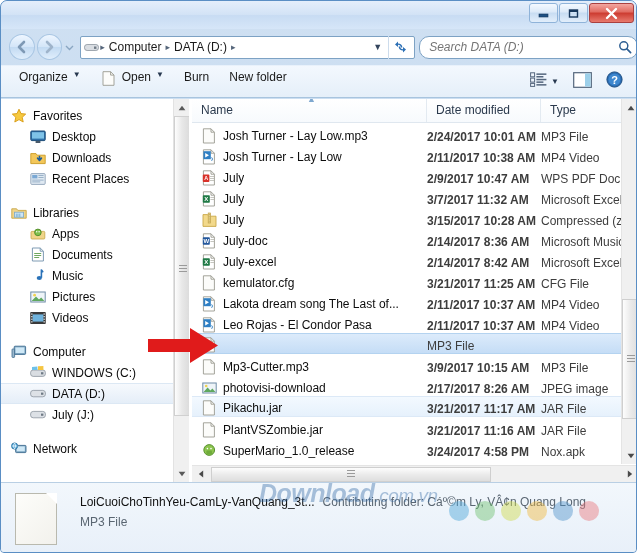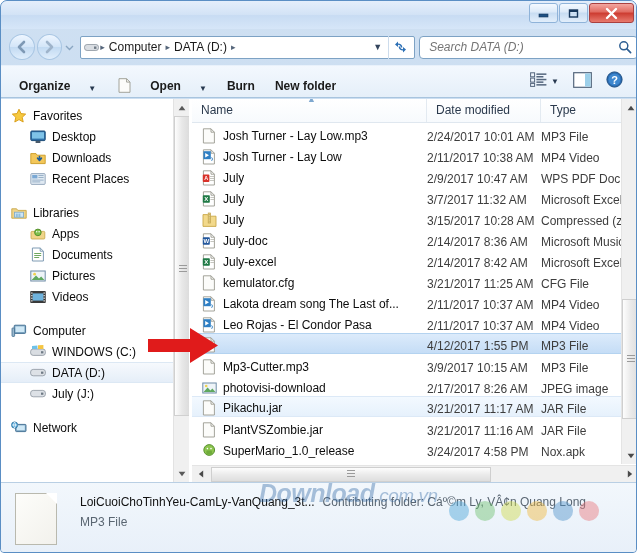--- a/index.html
+++ b/index.html
@@ -80,21 +80,21 @@
     border-left: 1px solid #cddcec;
     display: flex; align-items: center; justify-content: center;
     cursor: pointer;
   }
 
   #searchbox {
     margin-left: 4px;
     width: 222px; height: 23px;
     background: #ffffff;
     border: 1px solid #7da2c4;
-    border-radius: 4px;
+    border-radius: 10px;
     display: flex; align-items: center;
     padding: 0 4px 0 7px;
   }
   #searchbox input {
     flex: 1; border: none; outline: none;
     font-family: "Liberation Sans", sans-serif;
     font-size: 12px; font-style: italic;
     color: #8a8a8a; background: transparent;
   }
 
@@ -102,24 +102,24 @@
   #toolbar {
     position: absolute; top: 64px; left: 0;
     width: 637px; height: 33px;
     background: linear-gradient(to bottom, #f3f8fe 0%, #e5eff9 100%);
     border-top: 1px solid #e8f1fb;
     border-bottom: 1px solid #a8c4de;
     display: flex; align-items: center;
   }
   .tbitem {
     height: 25px; padding: 0 9px;
-    display: flex; align-items: flex-end; gap: 18px;
+    display: flex; align-items: flex-start; gap: 5px;
     font-size: 12px; color: #1b1b1b;
     border: 1px solid transparent; border-radius: 3px;
-    cursor: pointer; white-space: nowrap; font-weight: bold;
+    cursor: pointer; white-space: nowrap;
   }
   #toolbar .sep-flex { flex: 1; }
   .tbicon { height: 25px; padding: 0 7px; display: flex; align-items: center; gap: 4px; cursor: pointer; }
   .caret { font-size: 8px; color: #27384f; }
   #tb-left { display: flex; align-items: center; margin-left: 8px; }
   #tb-right { display: flex; align-items: center; margin-right: 8px; }
 
   
   #main {
     position: absolute; top: 98px; left: 0;
@@ -224,21 +224,21 @@
     background: linear-gradient(to bottom, #dcebfb 0%, #c5ddf6 100%);
     border-top: 1px solid #b4d3f0;
     border-bottom: 1px solid #b4d3f0;
   }
   .row.hover {
     background: linear-gradient(to bottom, #f3f9ff 0%, #e6f1fc 100%);
     border-top: 1px solid #dce9f7;
     border-bottom: 1px solid #dce9f7;
   }
   .cell-name { width: 235px; display: flex; align-items: center; gap: 6px; padding-left: 9px; overflow: hidden; }
-  .cell-date { width: 114px; color: #3d3d3d; overflow: hidden; }
+  .cell-date { width: 114px; color: #3d3d3d; overflow: hidden; font-weight: bold; }
   .cell-type { width: 90px; color: #3d3d3d; overflow: hidden; }
   .fname { overflow: hidden; text-overflow: clip; }
   .ficon { width: 16px; height: 16px; flex: none; display: flex; align-items: center; justify-content: center; }
 
   
   #fp-scroll {
     position: absolute; top: 0; right: 0;
     width: 17px; height: 365px;
     background: #f0f0f0;
     border-left: 1px solid #e4e4e4;
@@ -535,20 +535,30 @@
               <path d="M10.2 1 L10.2 4.2 L13.4 4.2" fill="none" stroke="#7f9bb3" stroke-width="1"></path>
               <rect x="4.2" y="6" width="7" height="0.9" fill="#5f9f4f"></rect>
               <rect x="4.2" y="8" width="7" height="0.9" fill="#5f9f4f"></rect>
               <rect x="4.2" y="10" width="5" height="0.9" fill="#5f9f4f"></rect>
             </svg>
           </span>
           <span>Documents</span>
         </div>
         <div class="navitem child">
           <span class="navicon">
+            <svg width="16" height="15" viewBox="0 0 16 15">
+              <path d="M11.4 1.4 L11.4 9.8" stroke="#2a72b8" stroke-width="1.6" fill="none"></path>
+              <path d="M11.4 1.4 C12.6 2.2 13.6 2.6 13.6 3.8 C13.6 4.6 12.8 4.8 11.4 4.4 Z" fill="#2a72b8"></path>
+              <ellipse cx="9.3" cy="10.1" rx="2.6" ry="2" fill="#2a72b8"></ellipse>
+            </svg>
+          </span>
+          <span>Music</span>
+        </div>
+        <div class="navitem child">
+          <span class="navicon">
             <svg width="16" height="14" viewBox="0 0 16 14">
               <rect x="0.8" y="2" width="14.4" height="10" fill="#eef4f8" stroke="#6e8ca6" stroke-width="1"></rect>
               <circle cx="4.6" cy="5.2" r="1.4" fill="#f1d24f"></circle>
               <path d="M1.6 11 L6 6.4 L9 9.4 L11.2 7.4 L14.4 11 Z" fill="#5fa85f"></path>
             </svg>
           </span>
           <span>Pictures</span>
         </div>
         <div class="navitem child">
           <span class="navicon">
@@ -830,21 +840,20 @@
           </div>
           <div class="row selected">
             <div class="cell-name">
               <span class="ficon">
                 <svg width="15" height="16" viewBox="0 0 15 16">
                   <path d="M1.4 0.8 L9 0.8 L12.4 4.2 L12.4 15 L1.4 15 Z" fill="#fcfcfa" stroke="#9a9a90" stroke-width="0.9"></path>
                   <path d="M9 0.8 L9 4.2 L12.4 4.2" fill="none" stroke="#9a9a90" stroke-width="0.9"></path>
                 </svg>
               </span>
             </div>
-            <div class="cell-date">4/12/2017 1:55 PM</div>
             <div class="cell-type">MP3 File</div>
           </div>
           <div class="row">
             <div class="cell-name">
               <span class="ficon">
                 <svg width="15" height="16" viewBox="0 0 15 16">
                   <path d="M1.4 0.8 L9 0.8 L12.4 4.2 L12.4 15 L1.4 15 Z" fill="#fcfcfa" stroke="#9a9a90" stroke-width="0.9"></path>
                   <path d="M9 0.8 L9 4.2 L12.4 4.2" fill="none" stroke="#9a9a90" stroke-width="0.9"></path>
                 </svg>
               </span>

